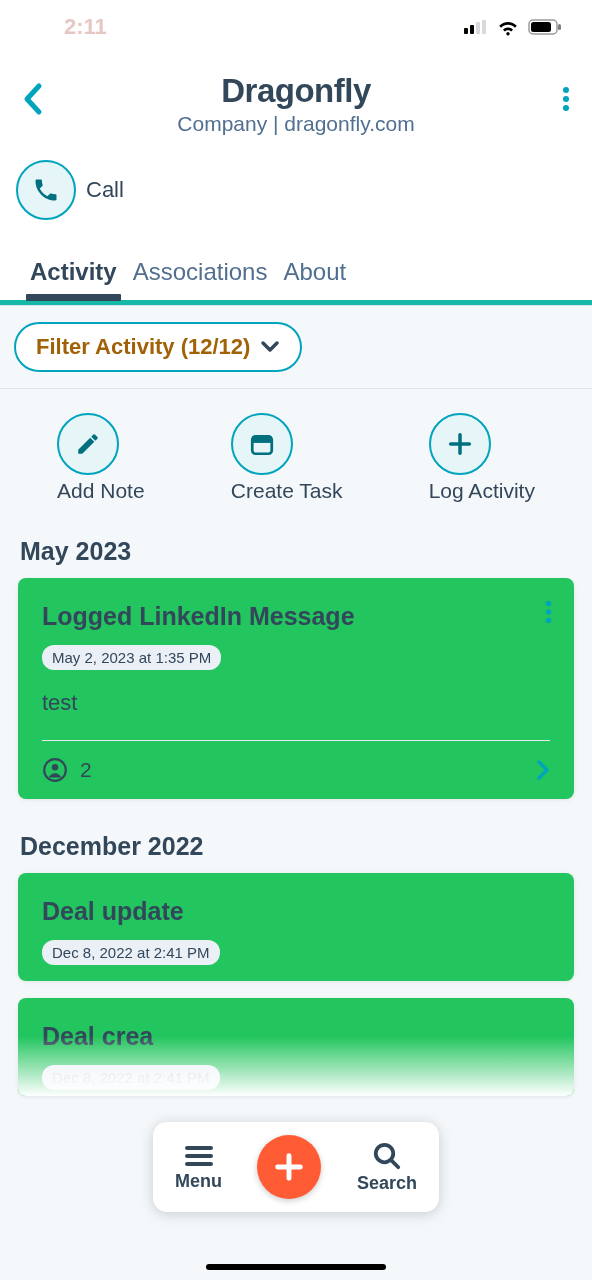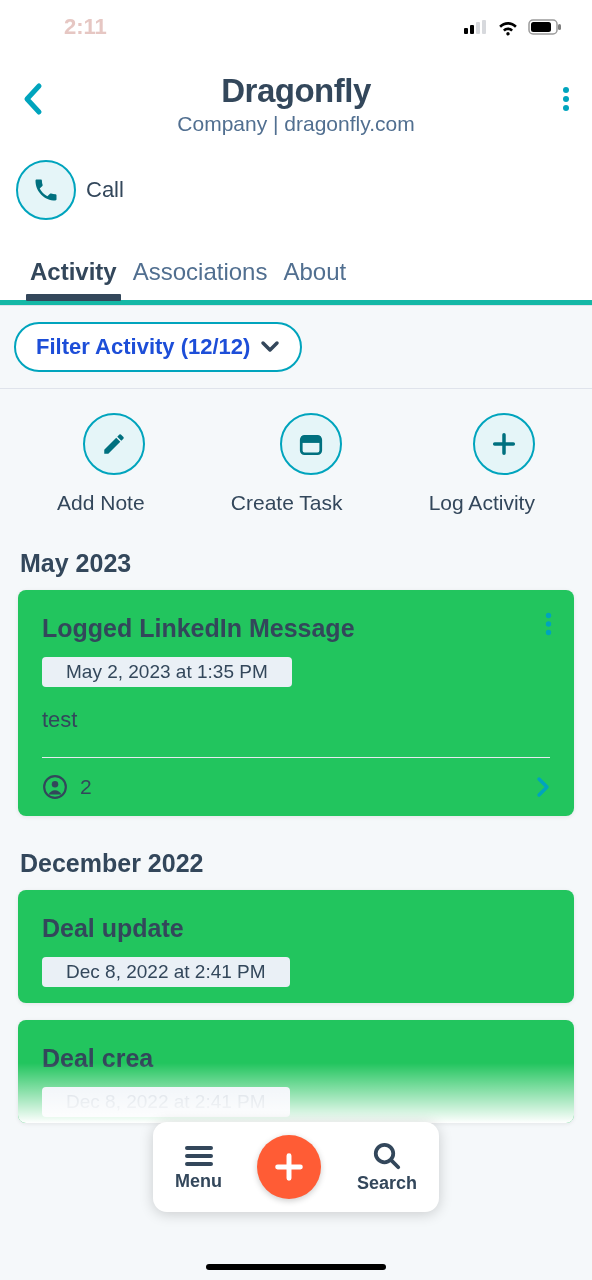--- a/index.html
+++ b/index.html
@@ -17,33 +17,33 @@
   .call-wrap { margin-top: 24px; display: flex; align-items: center; gap: 10px; }
   .circle-btn { width: 60px; height: 60px; border-radius: 50%; border: 2px solid #00a4bd; background: #e5f5f8; display: flex; align-items: center; justify-content: center; }
   .call-label { font-size: 22px; color: #33475b; font-weight: 500; }
   
   .tabs { display: flex; gap: 16px; padding: 0 30px; margin-top: 28px; border-bottom: 5px solid #14b8a6; }
   .tab { font-size: 24px; padding: 10px 0 14px; color: #516f90; font-weight: 500; position: relative; }
   .tab.active { color: #33475b; font-weight: 700; }
   .tab.active::after { content: ""; position: absolute; left: -4px; right: -4px; bottom: -1px; height: 7px; background: #33475b; border-radius: 1px; }
   
   .filter-zone { background: #f5f8fa; border-top: 1px solid #dfe3eb; border-bottom: 1px solid #dfe3eb; padding: 16px 14px; }
-  .filter-pill { display: inline-flex; align-items: center; gap: 10px; border: 2px solid #00a4bd; color: #1d4ed8; border-radius: 26px; padding: 10px 20px; font-size: 22px; font-weight: 600; background: #fff; }
+  .filter-pill { display: inline-flex; align-items: center; gap: 10px; border: 2px solid #00a4bd; color: #a16207; border-radius: 26px; padding: 10px 20px; font-size: 22px; font-weight: 600; background: #fff; }
   
   .content { background: #f5f8fa; padding-bottom: 200px; }
   .actions { display: flex; justify-content: space-around; padding: 24px 14px 18px; }
-  .action { display: flex; flex-direction: column; align-items: flex-end; gap: 16px; }
+  .action { display: flex; flex-direction: column; align-items: flex-start; gap: 4px; }
   .action .circle-btn { width: 62px; height: 62px; }
   .action-label { font-size: 21px; color: #33475b; font-weight: 500; }
   
   .section-head { font-size: 25px; font-weight: 700; color: #33475b; padding: 16px 20px 12px; }
   .card { background: #22c55e; border-radius: 8px; margin: 0 18px 17px; padding: 24px 24px 16px; box-shadow: 0 1px 4px rgba(0,0,0,0.08); position: relative; }
   .card-title { font-size: 25px; font-weight: 700; color: #33475b; }
   .card-kebab { position: absolute; right: 22px; top: 22px; }
-  .ts-badge { display: inline-block; background: #eaf0f6; color: #33475b; font-size: 19px; font-weight: 500; padding: 4px 24px; border-radius: 4px; margin-top: 14px; }
+  .ts-badge { display: inline-block; background: #eaf0f6; color: #33475b; font-size: 15px; font-weight: 500; padding: 4px 10px; border-radius: 12px; margin-top: 14px; }
   .card-body { font-size: 22px; color: #33475b; margin-top: 18px; line-height: 1.35; }
   .card-footer { border-top: 1px solid #e6ebf0; margin-top: 22px; padding-top: 16px; display: flex; align-items: center; justify-content: space-between; }
   .assoc { display: flex; align-items: center; gap: 12px; font-size: 21px; font-weight: 500; color: #33475b; }
   .faded .ts-badge { color: #aab6c4; }
   .card.faded { position: relative; overflow: hidden; }
   .card.faded::after { content: ""; position: absolute; left:0; right:0; bottom:0; height:60px; background: linear-gradient(to bottom, rgba(255,255,255,0), #fff); }
   
   .dock { position: absolute; left: 50%; transform: translateX(-50%); bottom: 68px; width: 286px; height: 90px; background: #fff; border-radius: 14px; box-shadow: 0 2px 14px rgba(0,0,0,0.18); display: flex; align-items: center; justify-content: space-between; padding: 0 22px; }
   .dock-item { display: flex; flex-direction: column; align-items: center; gap: 2px; }
   .dock-label { font-size: 18px; font-weight: 600; color: #33475b; }

